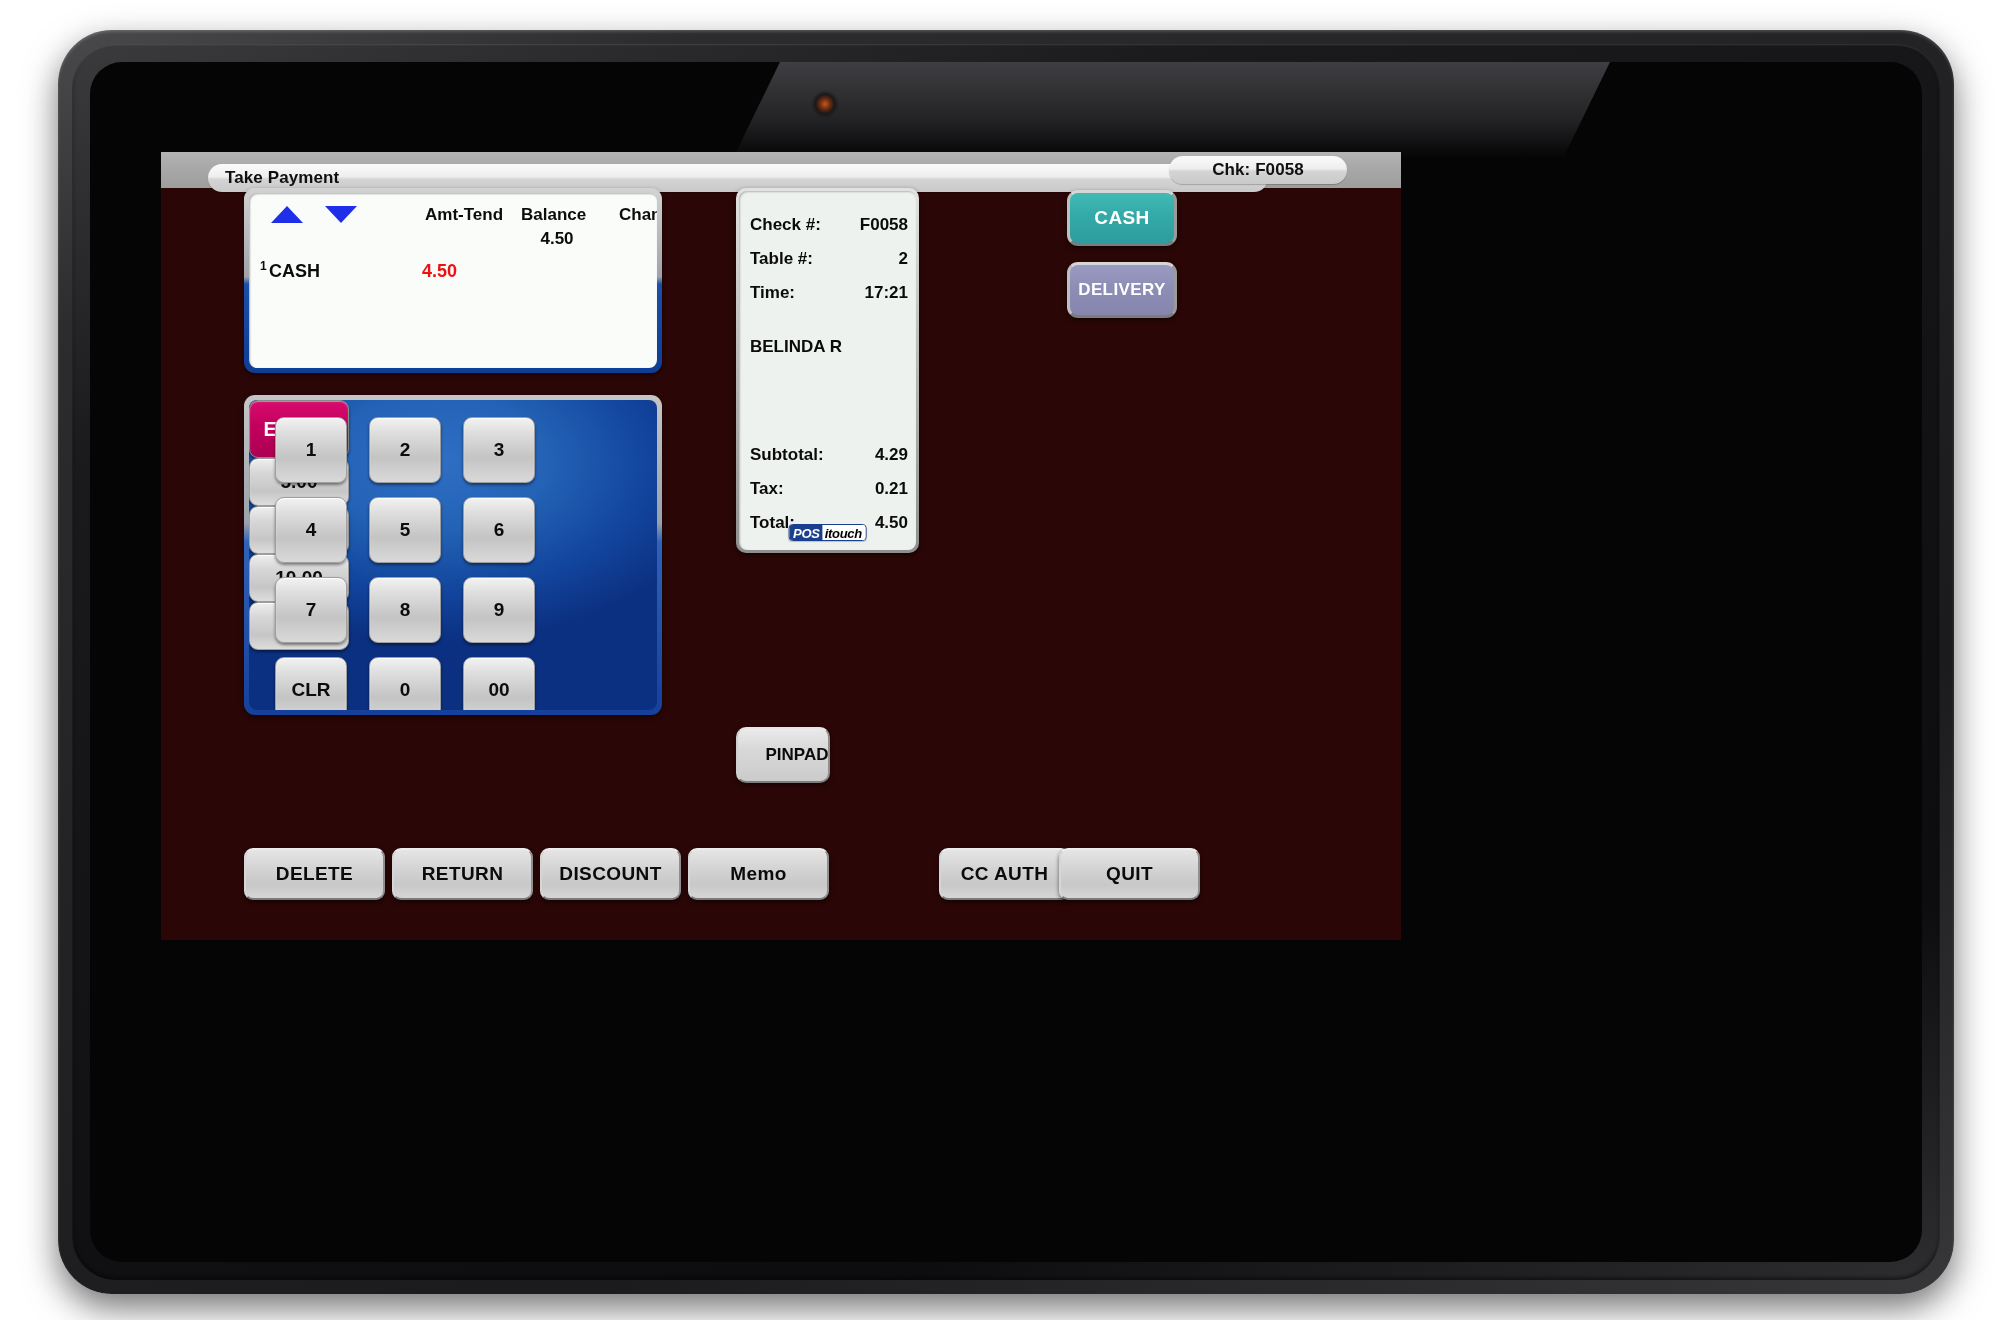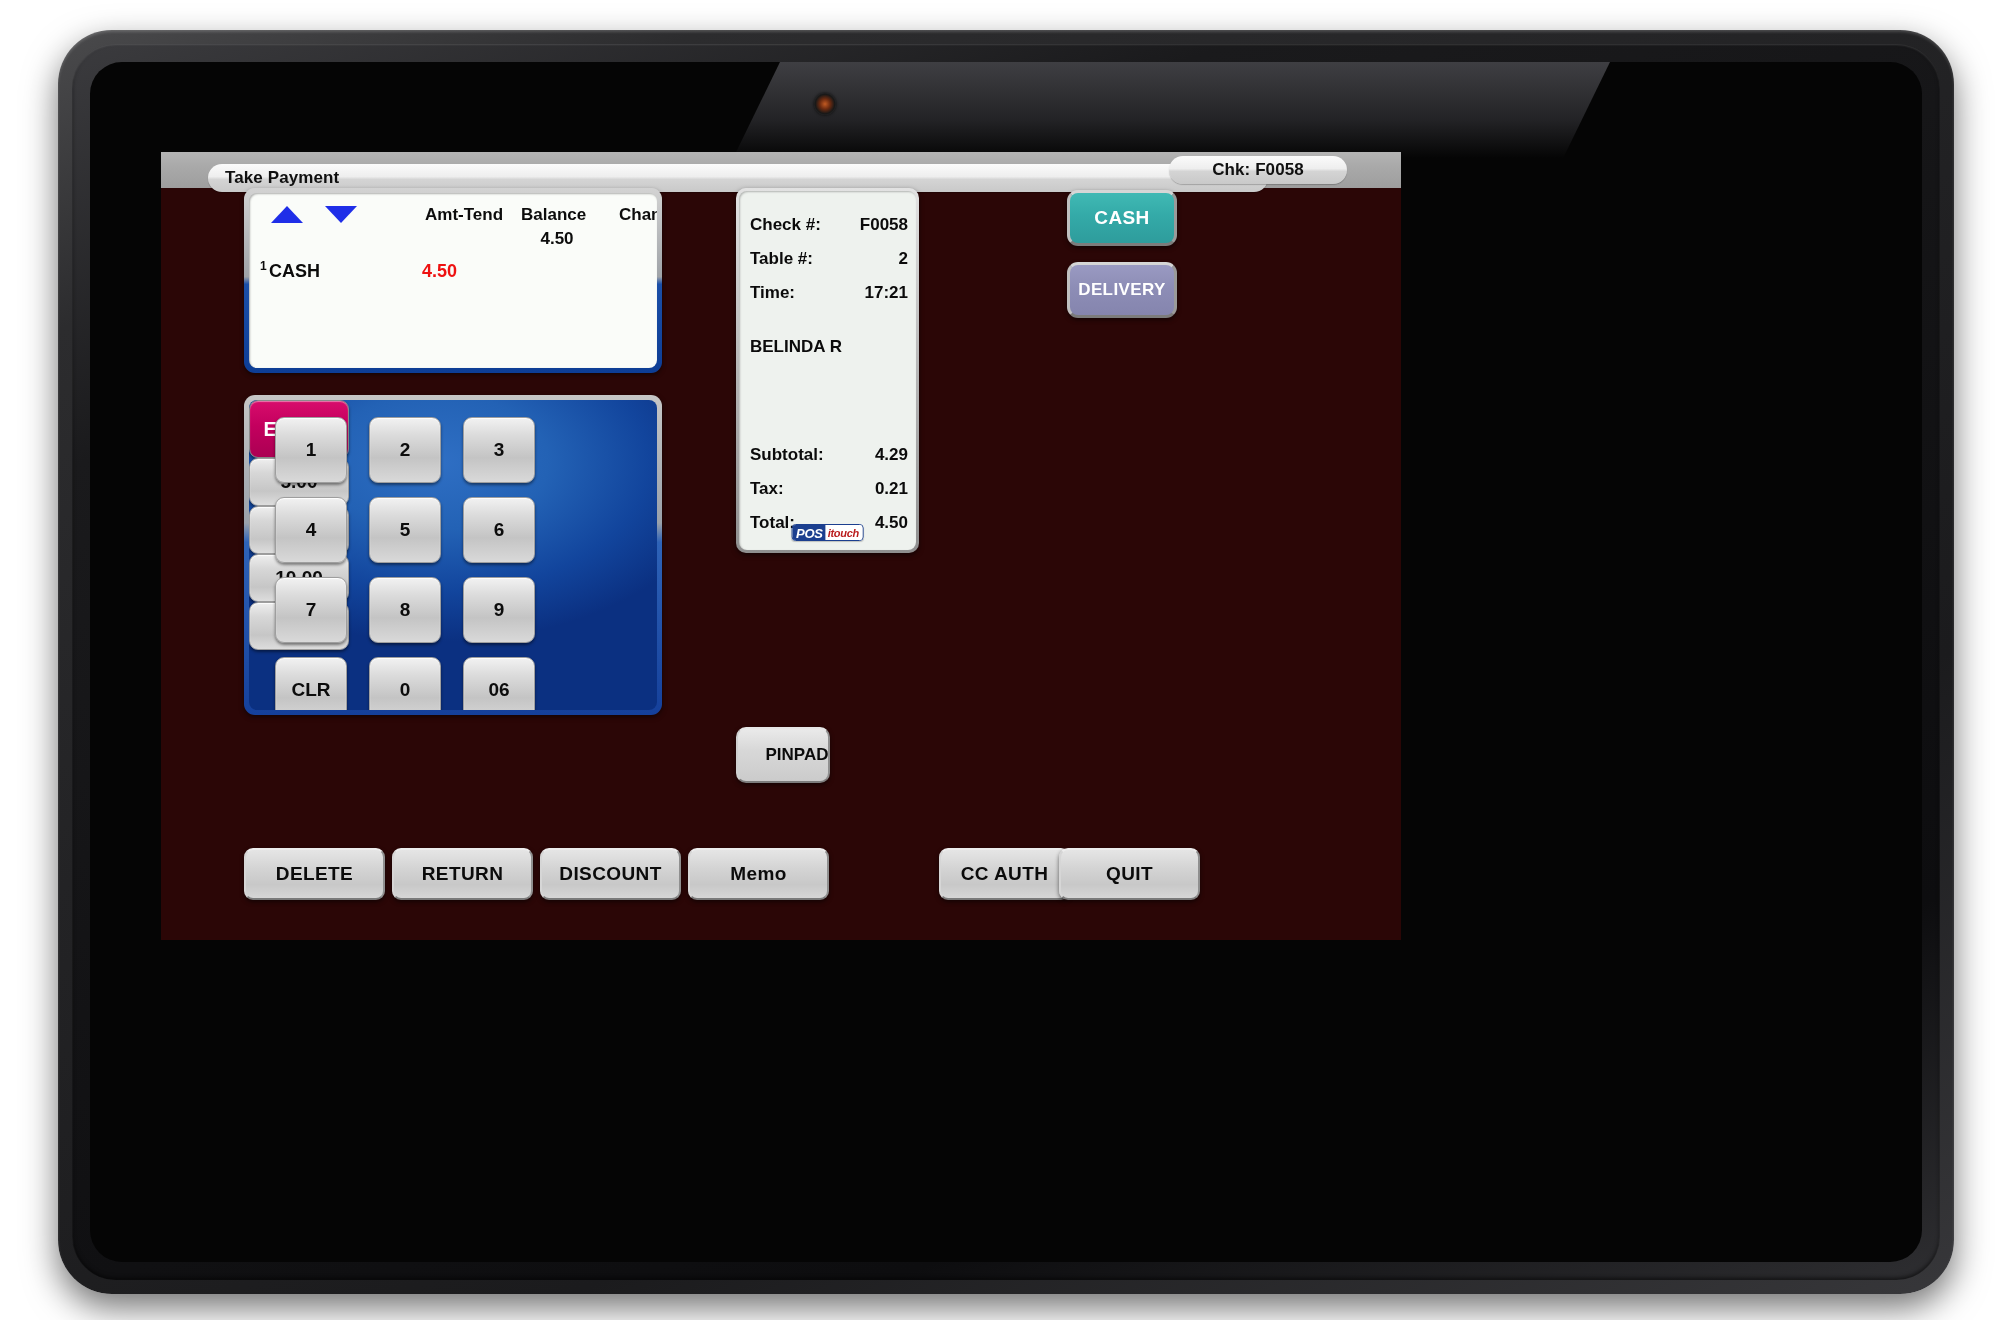--- a/index.html
+++ b/index.html
@@ -316,22 +316,22 @@
     color: #ffffff;
     font-size: 13px;
     font-weight: bold;
     font-style: italic;
     padding: 0 3px 0 4px;
     line-height: 17px;
     letter-spacing: -0.3px;
   }
   #logo-itouch {
     background: #ffffff;
-    color: #b91c1c;
-    font-size: 11px;
+    color: #000000;
+    font-size: 13px;
     font-weight: bold;
     font-style: italic;
     padding: 0 4px 0 2px;
     line-height: 17px;
     letter-spacing: -0.3px;
   }
 
   
   .tender-btn {
     position: absolute;
@@ -455,21 +455,21 @@
             <div class="key key-num kc2 kr1">2</div>
             <div class="key key-num kc3 kr1">3</div>
             <div class="key key-num kc1 kr2">4</div>
             <div class="key key-num kc2 kr2">5</div>
             <div class="key key-num kc3 kr2">6</div>
             <div class="key key-num kc1 kr3">7</div>
             <div class="key key-num kc2 kr3">8</div>
             <div class="key key-num kc3 kr3">9</div>
             <div class="key key-num kc1 kr4">CLR</div>
             <div class="key key-num kc2 kr4">0</div>
-            <div class="key key-num kc3 kr4">06</div>
+            <div class="key key-num kc3 kr4">00</div>
 
             <div id="key-enter">ENTER</div>
             <div class="key-quick kq1">5.00</div>
             <div class="key-quick kq2">5.00</div>
             <div class="key-quick kq3">10.00</div>
             <div class="key-quick kq4">20.00</div>
           </div>
         </div>
 
         <div id="receipt-panel">

